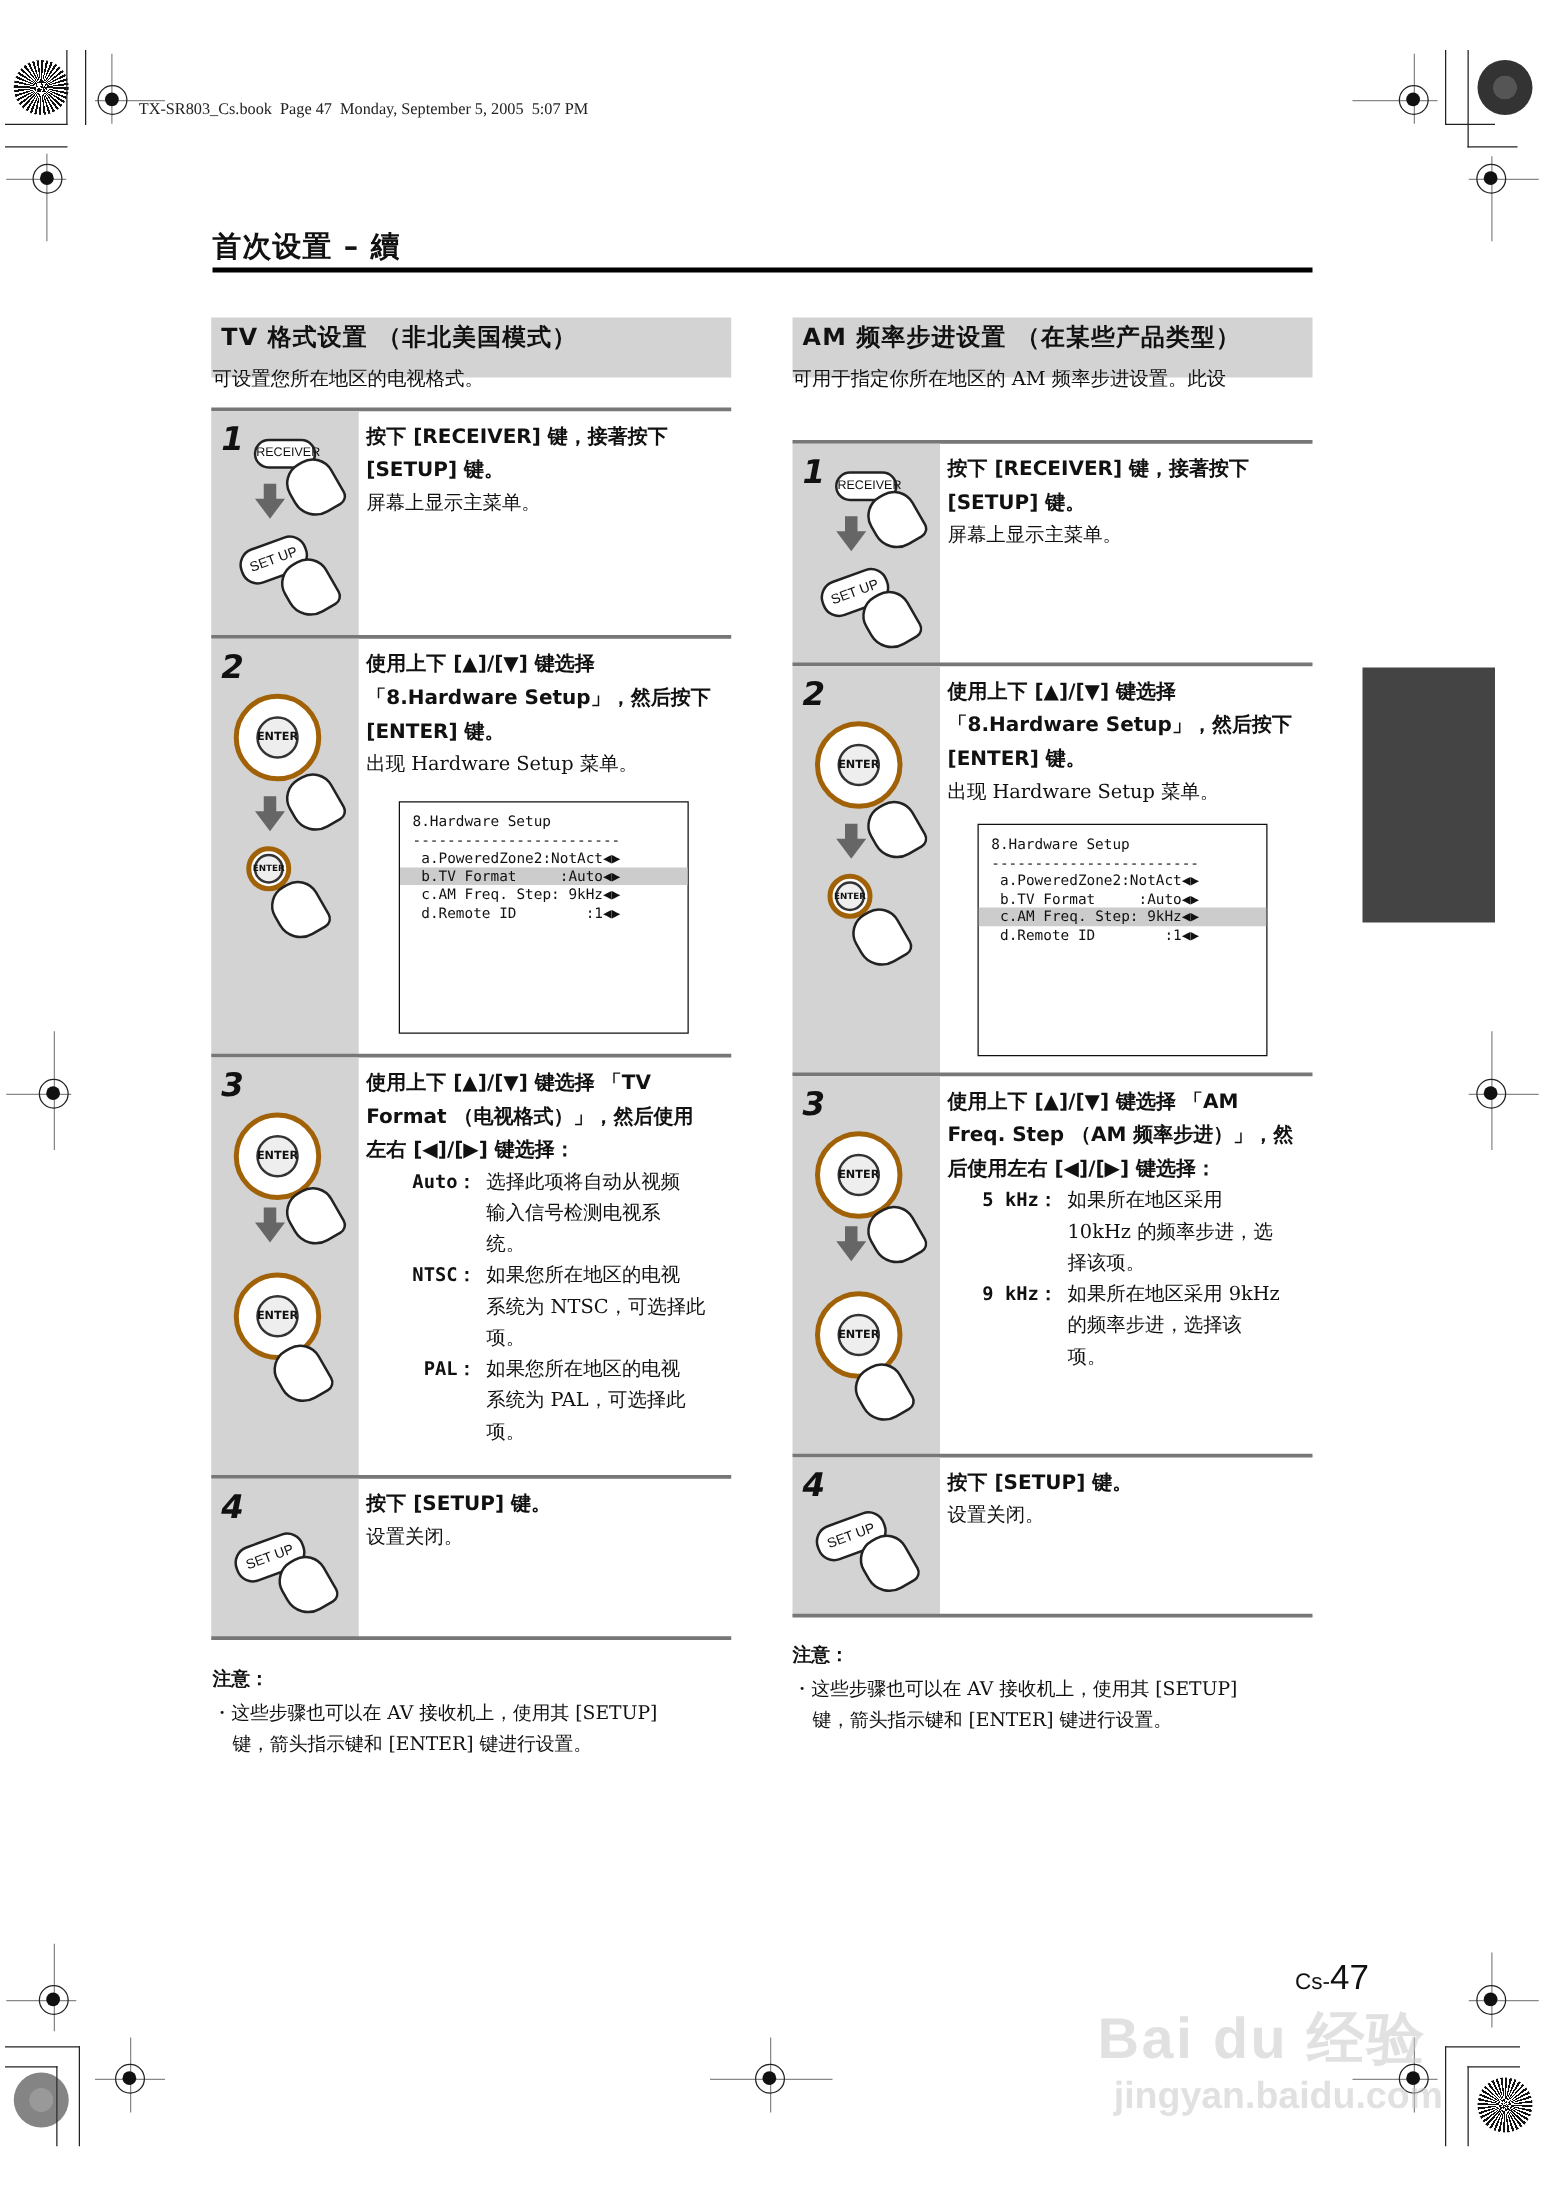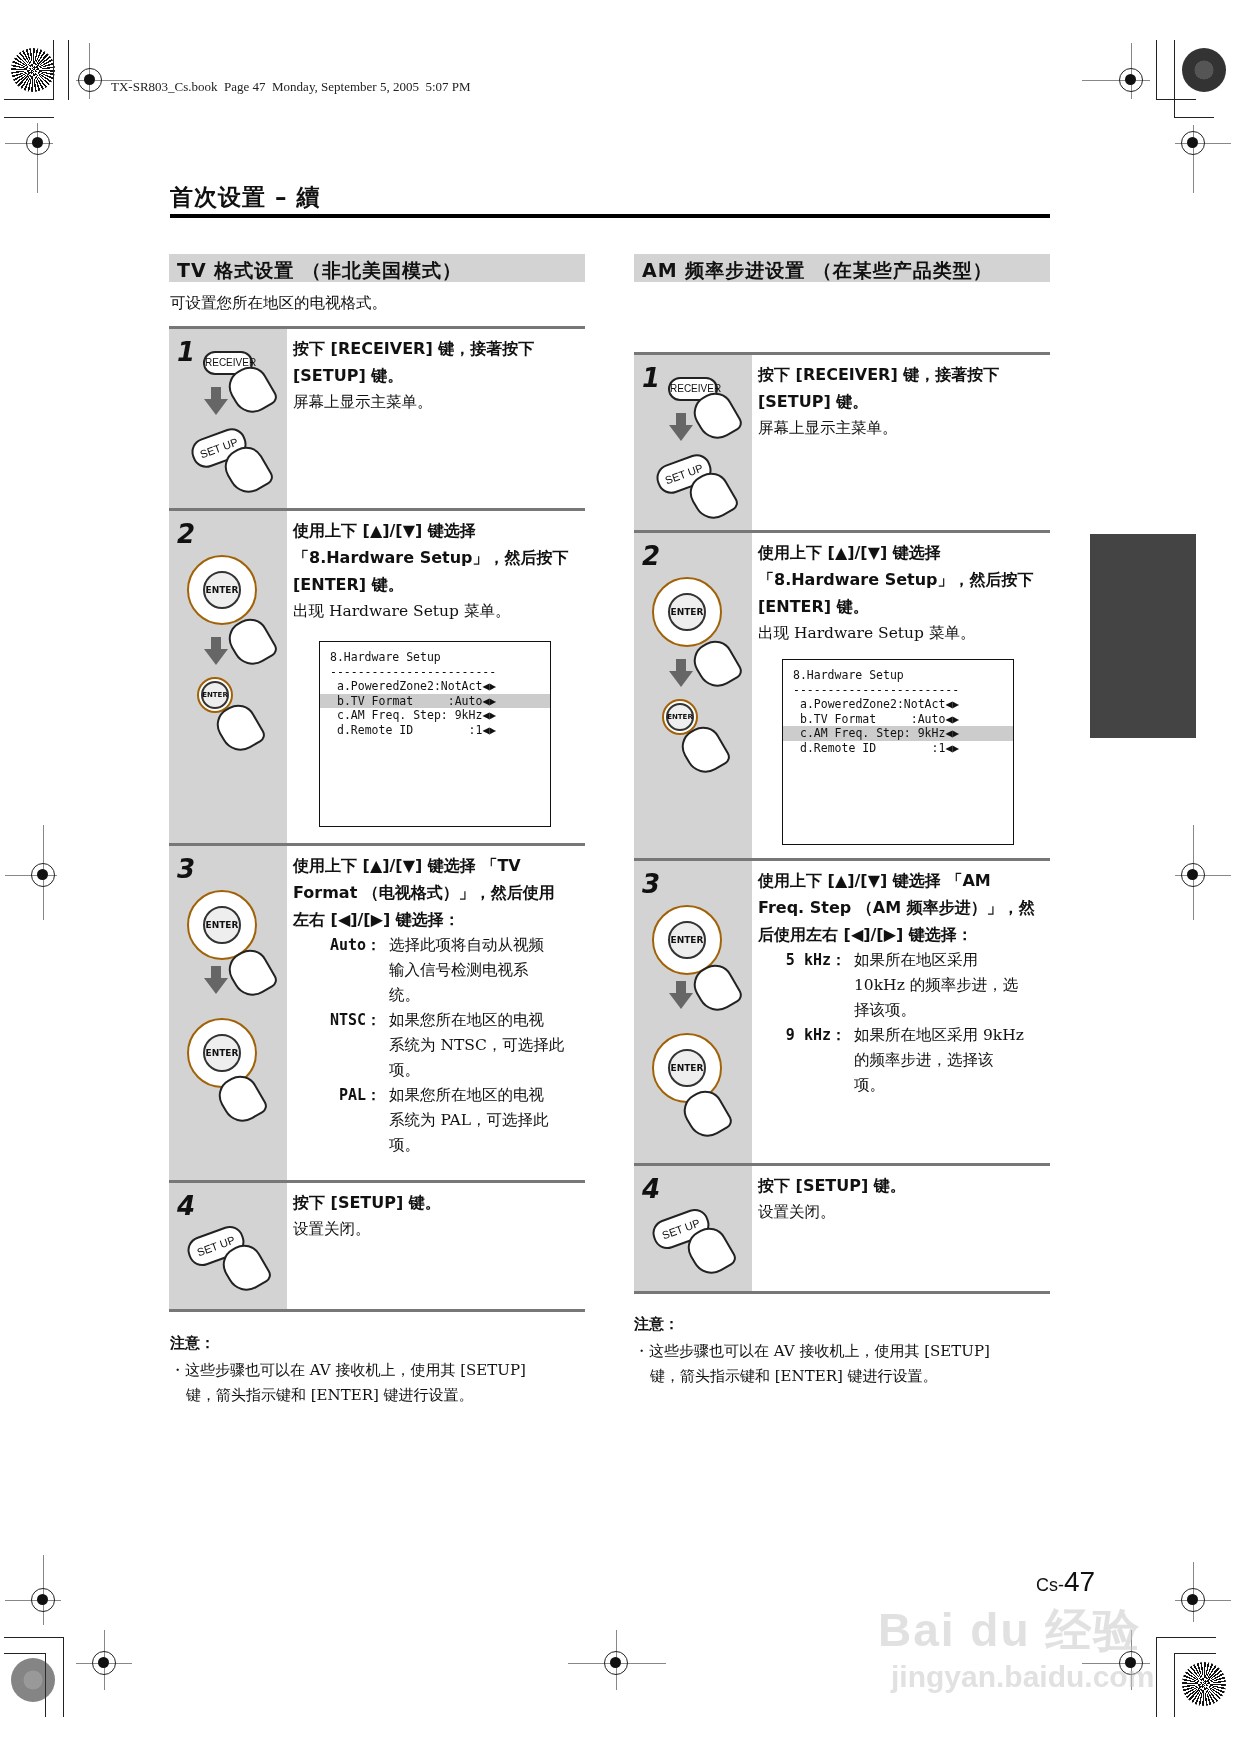--- a/index.html
+++ b/index.html
@@ -10,21 +10,21 @@
   .vline { position:absolute; background:#222; width:1px; }
   .gline { position:absolute; background:#888; }
   .reg { position:absolute; width:24px; height:24px; border:1.5px solid #222; border-radius:50%; box-sizing:border-box; }
   .reg::after { content:""; position:absolute; left:5px; top:5px; width:11px; height:11px; background:#111; border-radius:50%; }
   .rosette { position:absolute; width:44px; height:44px; border-radius:50%;
     background: repeating-conic-gradient(#111 0deg 5deg, #fff 5deg 10deg); }
   .rosette.dark { background: radial-gradient(circle, #555 0 30%, #333 31% 100%); }
   .header-file { font-family:"Liberation Serif", serif; font-size:13px; color:#222; }
   .page-title { font-size:23px; font-weight:bold; letter-spacing:1px; }
   .title-rule { height:4px; background:#000; }
-  .sec-head { background:#d3d3d3; font-size:19px; font-weight:bold; padding:3px 8px; box-sizing:border-box; height:28px; line-height:26px; letter-spacing:1px; }
+  .sec-head { background:#d3d3d3; font-size:19px; font-weight:bold; padding:3px 8px; box-sizing:border-box; height:48px; line-height:26px; letter-spacing:1px; }
   .intro { font-family:"DejaVu Serif", serif; font-size:15.5px; line-height:26px; }
   .step { position:absolute; border-top:3px solid #777; box-sizing:border-box; }
   .step .gutter { position:absolute; left:0; top:0; bottom:0; width:118px; background:#d3d3d3; }
   .step .num { position:absolute; left:8px; top:8px; font-size:26px; font-weight:bold; font-style:italic; }
   .step .body { position:absolute; left:124px; top:6px; right:4px; }
   .instr { font-size:16px; font-weight:bold; line-height:27px; }
   .result { font-family:"DejaVu Serif", serif; font-size:15.5px; line-height:26px; }
   .opt { display:flex; font-size:15.5px; line-height:25px; }
   .opt .k { font-weight:bold; width:88px; text-align:right; padding-right:8px; flex:none; font-family:"DejaVu Sans Mono", monospace; font-size:15px; }
   .opt .v { font-family:"DejaVu Serif", serif; }
@@ -33,21 +33,21 @@
   .osd .it { padding-left:17px; white-space:pre; }
   .osd .sel { background:#ccc; }
   .bottom-rule { position:absolute; height:3px; background:#777; }
   .note-title { font-size:15px; font-weight:bold; }
   .note { font-family:"DejaVu Serif", serif; font-size:15px; line-height:25px; }
   .tab-block { position:absolute; background:#444; }
   .pageno { font-family:"Liberation Sans", sans-serif; font-size:28px; }
   .pageno small { font-size:18px;margin-top:36px; }
   .wm { font-family:"Liberation Sans", sans-serif; color:rgba(200,200,200,0.55); font-weight:bold; }
   .btn-pill { position:absolute; border:2px solid #222; border-radius:14px; background:#fff; font-size:10px; text-align:center; font-family:"Liberation Sans", sans-serif; }
-  .dpad { position:absolute; border-radius:50%; border:2px solid #a16207; background:#fff; box-sizing:border-box; }
+  .dpad { position:absolute; border-radius:50%; border:4px solid #a16207; background:#fff; box-sizing:border-box; }
   .dpad .inner { position:absolute; border-radius:50%; border:2px solid #333; left:14px; top:14px; right:14px; bottom:14px; background:#eee; display:flex; align-items:center; justify-content:center; font-size:9px; font-weight:bold; }
   .arrow-down { position:absolute; width:0; height:0; border-left:12px solid transparent; border-right:12px solid transparent; border-top:16px solid #666; }
   .arrow-shaft { position:absolute; width:10px; background:#666; }
   .hand { position:absolute; width:36px; height:42px; border:2px solid #222; border-radius:18px 18px 8px 20px; background:#fff; transform:rotate(-30deg); }
 </style>
 </head>
 <body>
 
 <div class="rosette" style="left:11px;top:48px;"></div>
 <div class="vline" style="left:53px;top:40px;height:60px;"></div>
@@ -224,20 +224,21 @@
 <div class="bottom-rule" style="left:169px;top:1309px;width:416px;"></div>
 
 <div class="abs note-title" style="left:170px;top:1334px;">注意：</div>
 <div class="abs note" style="left:170px;top:1358px;">
   <div>・这些步骤也可以在 AV 接收机上，使用其 [SETUP]</div>
   <div style="padding-left:16px;">键，箭头指示键和 [ENTER] 键进行设置。</div>
 </div>
 
 <div class="abs sec-head" style="left:634px;top:254px;width:416px;">AM 频率步进设置 （在某些产品类型）</div>
 <div class="abs intro" style="left:634px;top:290px;">
+  <div>可用于指定你所在地区的 AM 频率步进设置。此设</div>
 </div>
 
 <div class="step" style="left:634px;top:352px;width:416px;height:180px;">
   <div class="gutter"></div>
   <div class="num">1</div>
   <div class="btn-pill" style="left:34px;top:22px;width:46px;height:20px;line-height:20px;">RECEIVER</div>
   <div class="hand" style="left:62px;top:38px;"></div>
   <div class="arrow-shaft" style="left:42px;top:58px;height:14px;"></div>
   <div class="arrow-down" style="left:35px;top:70px;"></div>
   <div class="btn-pill" style="left:22px;top:104px;width:52px;height:26px;line-height:26px;transform:rotate(-20deg);font-size:11px;">SET UP</div>

